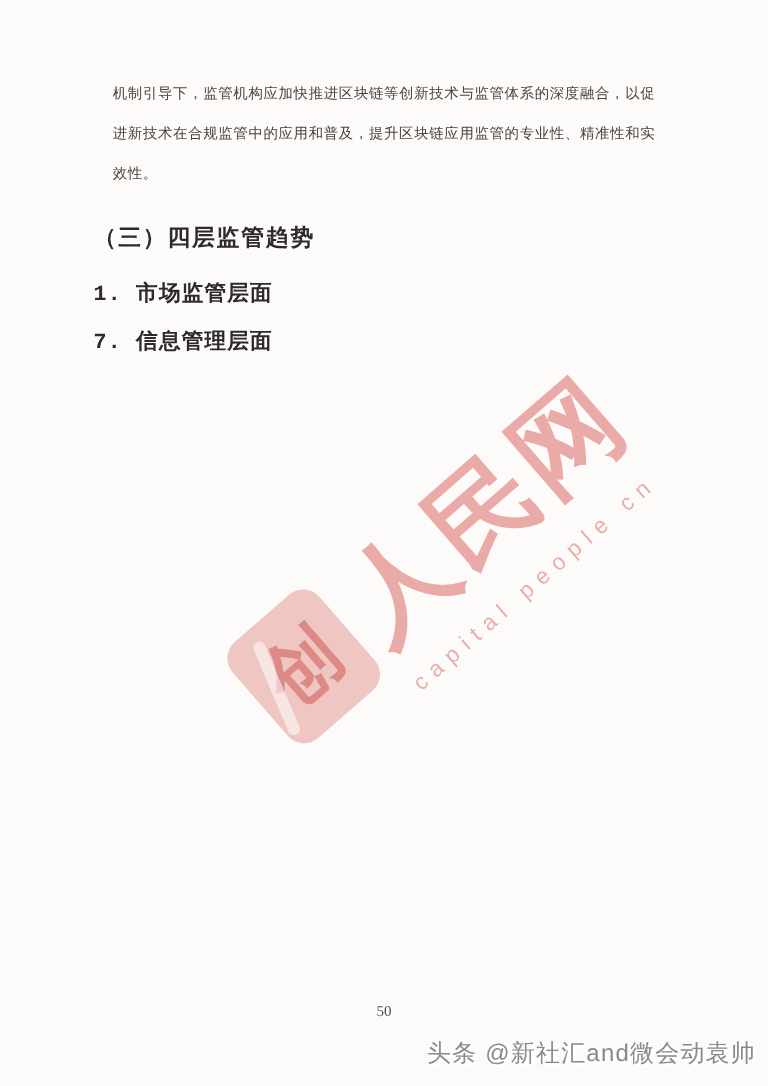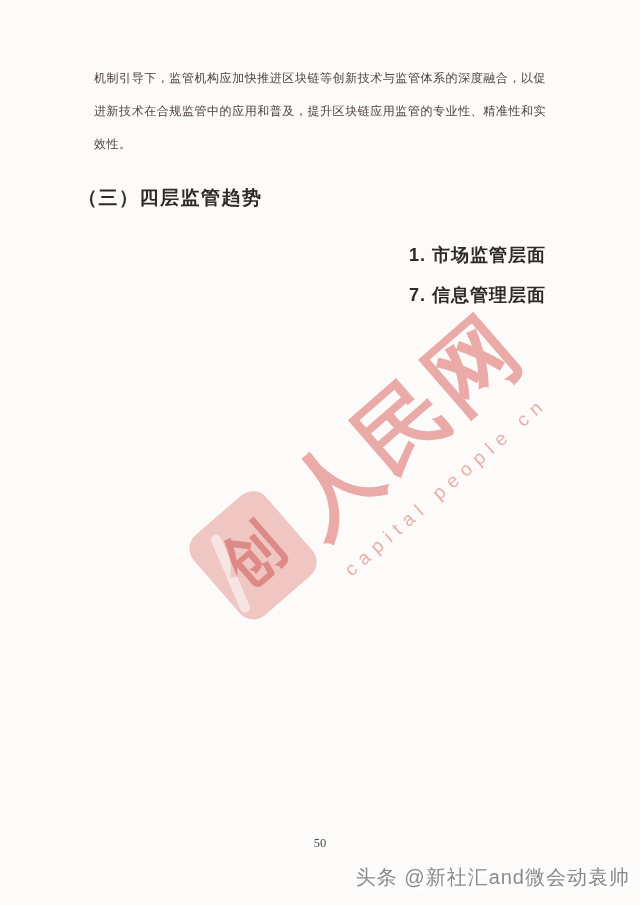--- a/index.html
+++ b/index.html
@@ -64,28 +64,27 @@
     font-size:12px; line-height:33px;
     letter-spacing:0.5px;
     color:#4e413e;
     text-align:justify;
   }
   .body-par.indent { text-indent:2em; }
   .h-section {
     font-family:"Liberation Sans","DejaVu Sans",sans-serif;
     font-size:19px; font-weight:bold; color:#2d2a29;
     letter-spacing:1.5px;
-    margin:24px 0 32px -16px;
+    margin:24px 0 21px -16px;
   }
   .h-sub {
-    font-family:Liberation Sans, sans-serif;
+    font-family:Liberation Mono, monospace;
     font-size:18px; font-weight:bold; color:#2d2a29;
     letter-spacing:1px;
     margin:16px 0 14px -16px;
-    text-align:right;
   }
 
   
   .page-number {
     position:absolute; left:0; right:0; top:836px;
     text-align:center;
     font-size:12.5px; color:#4c4c4c;
     z-index:1;
   }
 

